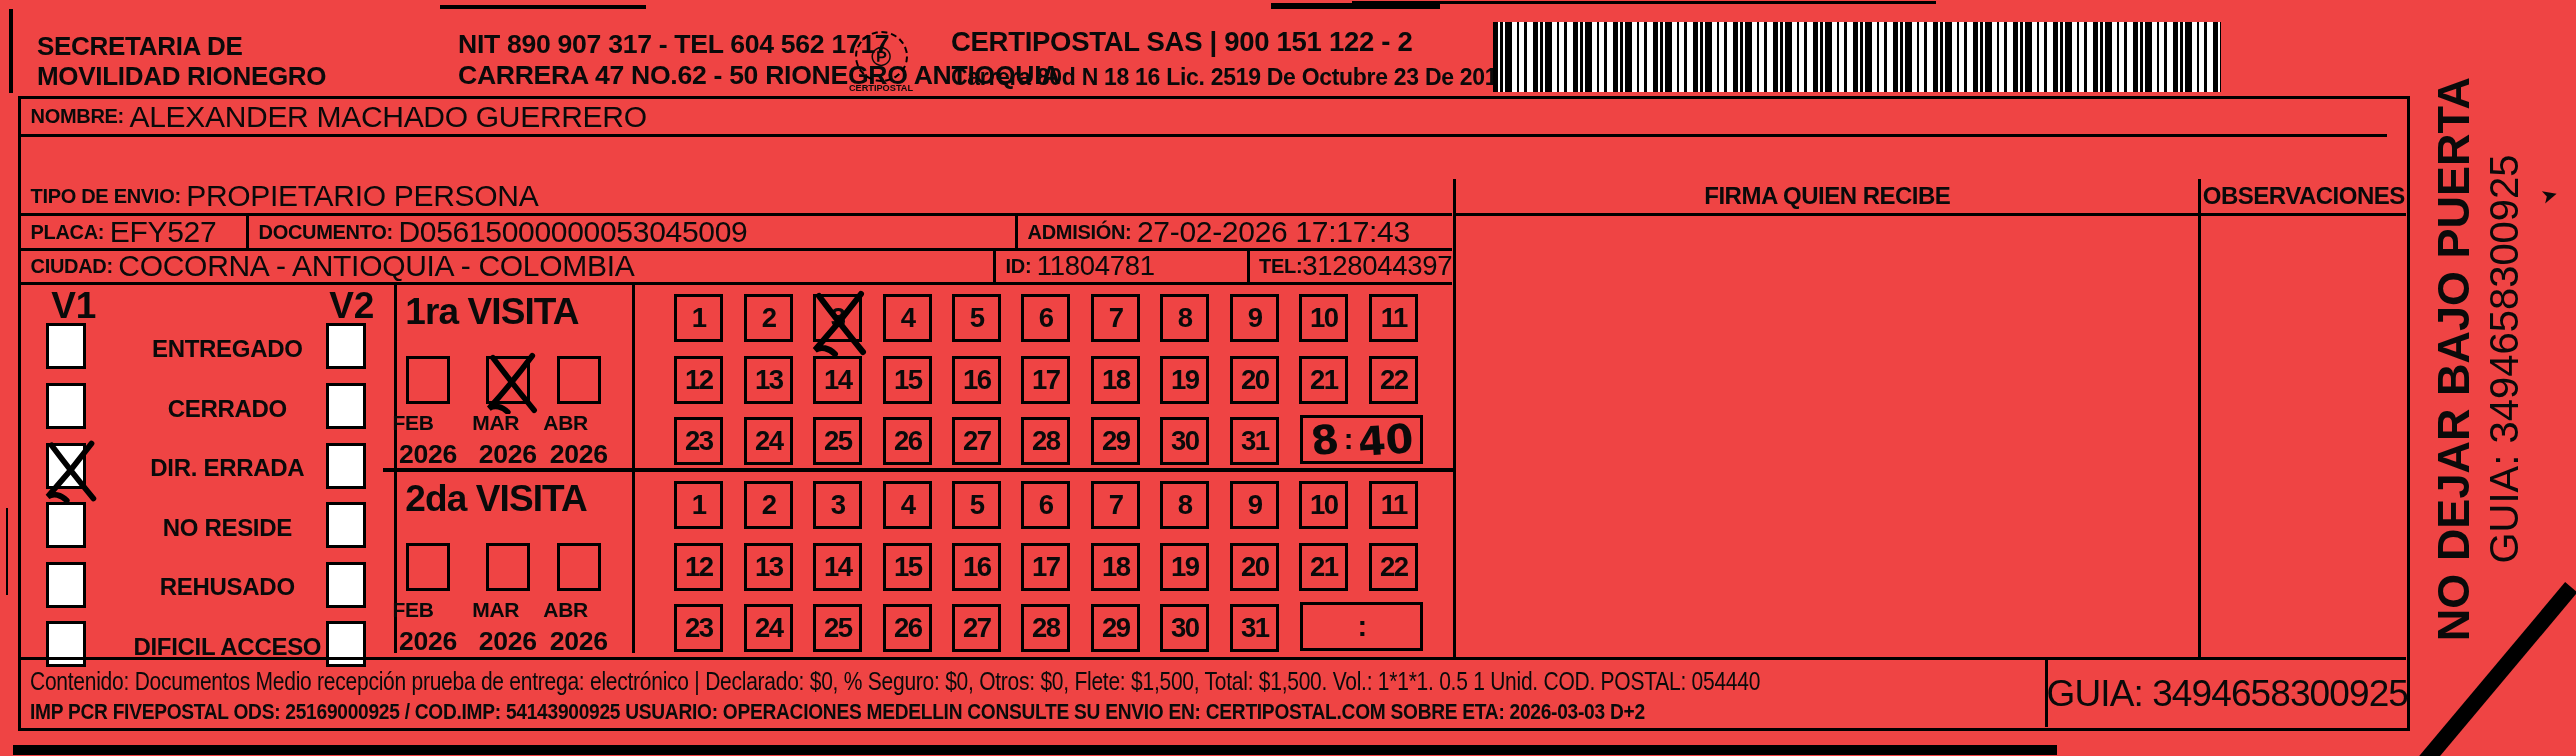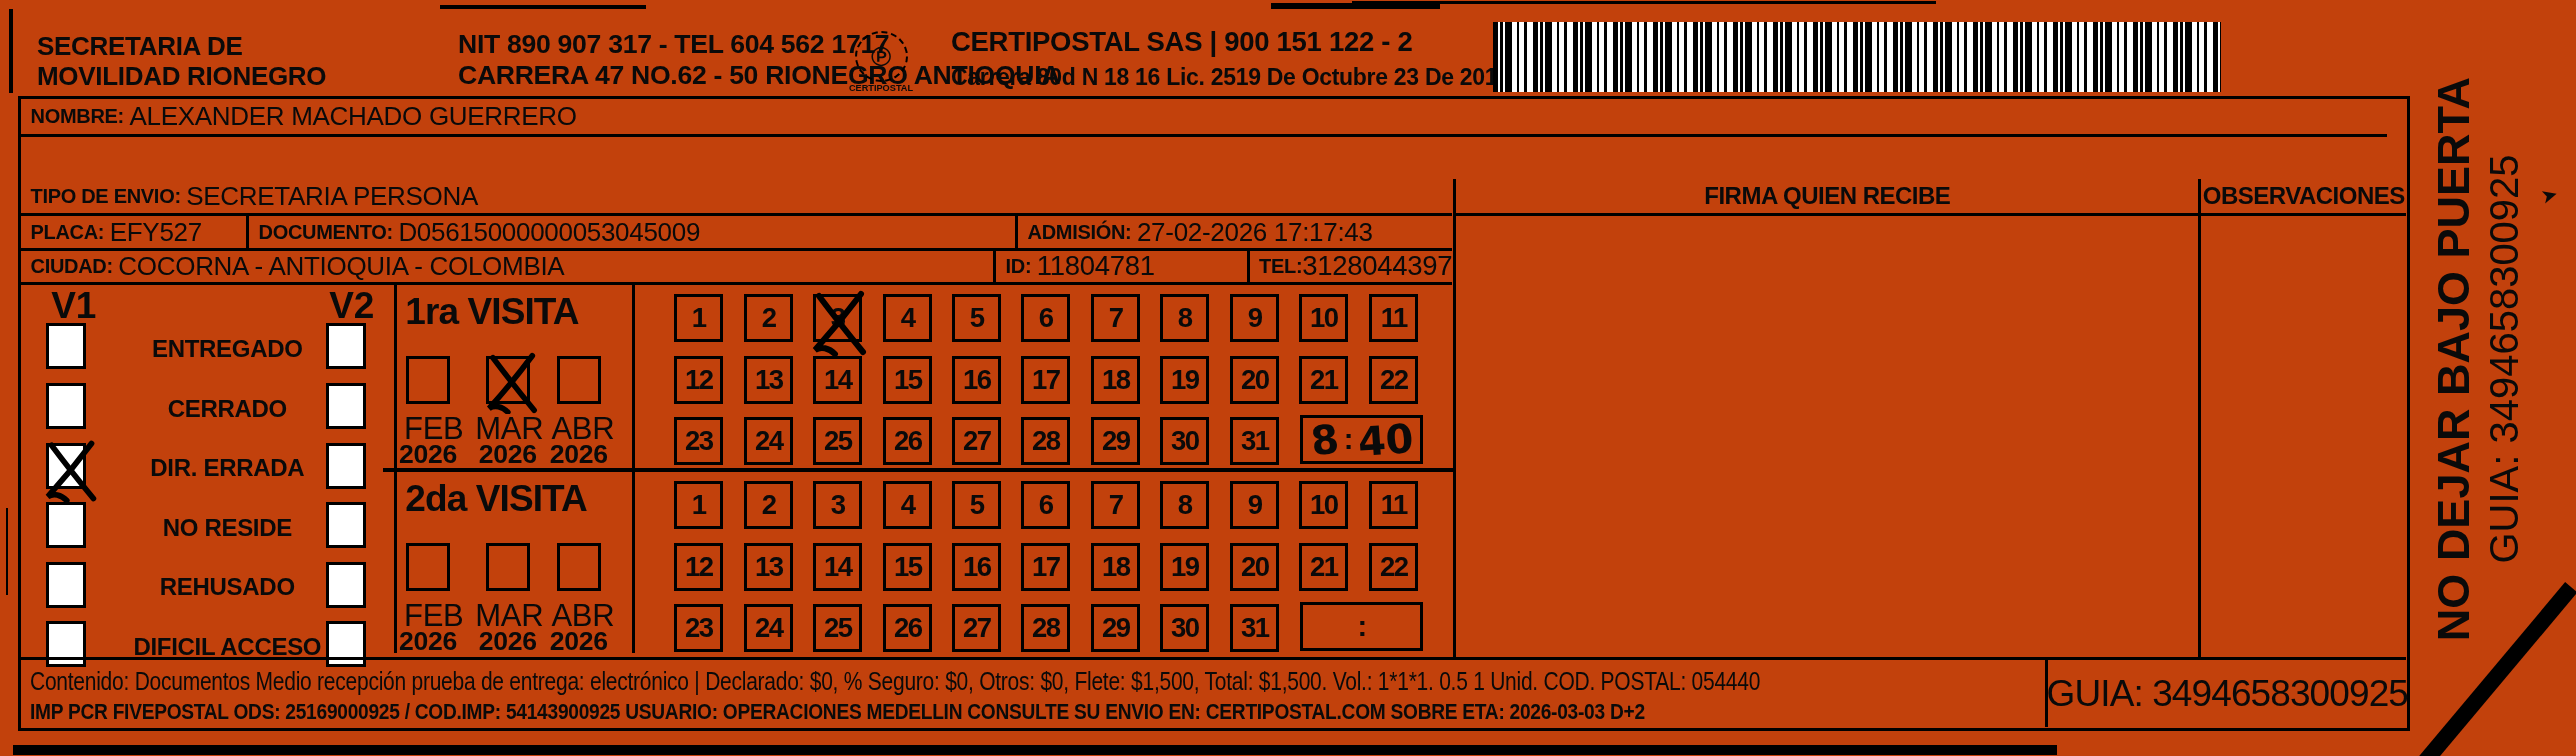--- a/index.html
+++ b/index.html
@@ -1,18 +1,18 @@
 <!DOCTYPE html>
 <html style="font-size:14.7px"><head>
 <meta charset="utf-8">
 <style>
   * { margin:0; padding:0; box-sizing:border-box; }
   html,body { background:#e8e8e8; }
   body { font-family:"Liberation Sans", sans-serif; color:#0a0a0a; }
-  #page { position:relative; width:2576px; height:756px; background:#c2410c; overflow:hidden; letter-spacing:-0.3px; }
+  #page { position:relative; width:2576px; height:756px; background:#ef4444; overflow:hidden; letter-spacing:-0.3px; }
 
   .abs { position:absolute; }
 
   
   #hdr-leftline { left:9.2px; top:9.2px; width:3.7px; height:84px; background:#000; }
   #sender      { left:37px;  top:31px; font-size:26px; font-weight:700; line-height:1.16; }
   #nitblock    { left:458px; top:29px; font-size:26.6px; font-weight:700; line-height:1.18; }
   #logo        { left:839px; top:31px; width:84px; text-align:center; }
   #logo-circle { margin:0 auto; width:53px; height:51px; border:2.7px dashed #000; border-radius:50%;
                  display:flex; align-items:center; justify-content:center; font-size:27.5px; font-weight:700; }
@@ -22,21 +22,21 @@
   #company-l2  { font-size:23px; font-weight:700; margin-top:5.5px; }
   #barcode     { left:1493px; top:22px; width:728px; height:70px;
                  background:repeating-linear-gradient(90deg,#000 0 4.6px,#fff 4.6px 7.3px,#000 7.3px 10px,#fff 10px 12px,#000 12px 19px,#fff 19px 24px,#000 24px 26px,#fff 26px 31px,#000 31px 34px,#fff 34px 40px); }
   .artifact { background:#000; }
 
   
   #form { left:18.3px; top:96px; width:2392px; height:635px; border:3.7px solid #000; }
   .row-line { border-bottom:3.7px solid #000; }
   .fieldrow { display:flex; align-items:center; }
   .flabel { font-size:20px; font-weight:700; padding:0 5.5px 0 9.2px; white-space:nowrap; }
-  .fvalue { font-size:26px; white-space:nowrap; }
+  .fvalue { font-size:30px; white-space:nowrap; }
 
   #row-nombre    { left:0; top:0;    width:2366px; height:38px; }
   #row-direccion { left:0; top:38px; width:2385px; height:41px; }
 
   #left-col  { left:0; top:80px; width:1435px; height:478px; border-right:3.7px solid #000; }
   #row-tipo  { left:0; top:0;   width:1431px; height:37px; }
   #row-placa { left:0; top:37px; width:1431px; height:35px; display:flex; }
   #row-ciudad{ left:0; top:71px; width:1431px; height:35px; display:flex; }
   .cell { display:flex; align-items:center; height:100%; }
   .cell + .cell { border-left:3.7px solid #000; }
@@ -52,21 +52,21 @@
   .cb { position:absolute; width:40px; height:46px; border:3.7px solid #000; background:#fff; }
   .cb-v1 { left:25px; } .cb-v2 { left:305px; }
 
   #panel-months { left:362px; top:0; width:252px; height:368px; border-right:3.7px solid #000; }
   #panel-days   { left:614px; top:0; width:818px; height:368px; }
   .visit-split  { position:absolute; left:362px; top:183px; width:1070px; height:3.7px; background:#000; }
   .vsection { position:absolute; left:0; width:100%; }
   .vs-top { top:0; height:183px; } .vs-bot { top:187px; height:181px; }
   .visit-title { position:absolute; left:22px; top:5.5px; font-size:37px; font-weight:700; letter-spacing:-0.9px; }
   .monthbox { position:absolute; top:71px; width:44px; height:48px; border:3.7px solid #000; }
-  .month-abbr { position:absolute; top:126px; width:71px; text-align:right; font-size:31px; font-weight:400; }
+  .month-abbr { position:absolute; top:126px; width:71px; text-align:left; font-size:21px; font-weight:700; }
   .month-year { position:absolute; top:154px; width:71px; text-align:center; font-size:26.6px; font-weight:700; }
 
   .dayrow { position:absolute; left:0; width:100%; height:48px; }
   .daybox { position:absolute; width:49px; height:48px; border:3.7px solid #000; display:flex; align-items:center; justify-content:center;
             font-size:27.5px; font-weight:700; letter-spacing:-1.4px; }
   .timebox { position:absolute; left:665px; width:123px; height:49px; border:3.7px solid #000; display:flex; align-items:center; justify-content:center; }
   .time-sep { font-size:29px; font-weight:700; padding:0 3.7px; }
   .hand { font-family:"DejaVu Sans", sans-serif; font-weight:700; font-size:40px; line-height:1; }
   .hand-hour { transform:rotate(-7deg); margin-right:1.8px; }
   .hand-min  { transform:rotate(-4deg); margin-left:0.9px; }
@@ -135,21 +135,21 @@
     <div class="abs fieldrow row-line" id="row-nombre">
       <span class="flabel">NOMBRE:</span>
       <span class="fvalue">ALEXANDER MACHADO GUERRERO</span>
     </div>
 
 
     <div class="abs" id="left-col">
 
       <div class="abs fieldrow row-line" id="row-tipo">
         <span class="flabel">TIPO DE ENVIO:</span>
-        <span class="fvalue">SECRETARIA PERSONA</span>
+        <span class="fvalue">PROPIETARIO PERSONA</span>
       </div>
 
       <div class="abs row-line" id="row-placa">
         <div class="cell" id="cell-placa">
           <span class="flabel">PLACA:</span>
           <span class="fvalue">EFY527</span>
         </div>
         <div class="cell" id="cell-doc">
           <span class="flabel">DOCUMENTO:</span>
           <span class="fvalue">D05615000000053045009</span>

